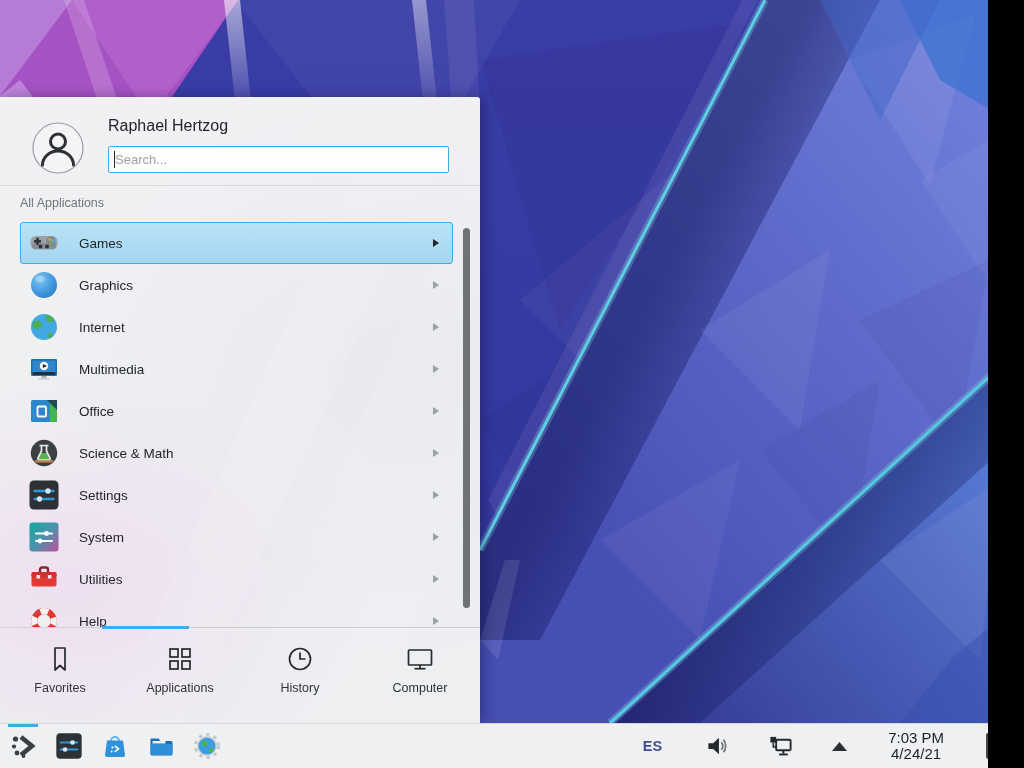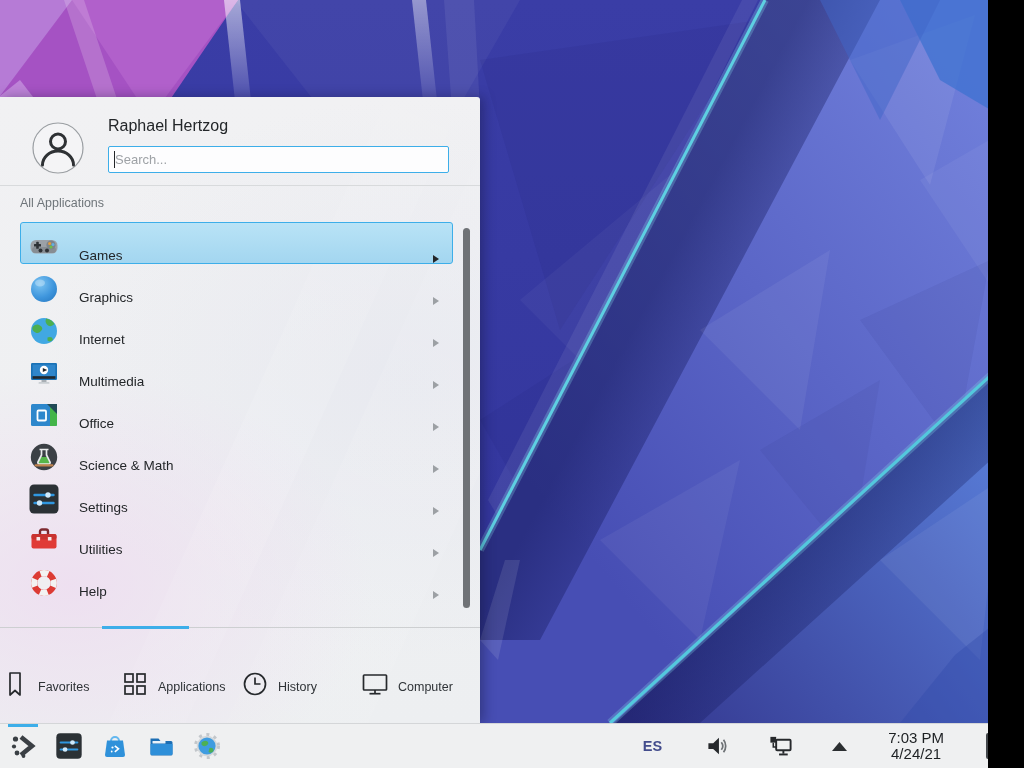--- a/index.html
+++ b/index.html
@@ -23,33 +23,33 @@
   .menu-header{position:absolute;top:0;left:0;right:0;height:88px;border-bottom:1px solid #d8dadc;}
   .avatar{position:absolute;left:32px;top:25px;width:52px;height:52px;}
   .user-name{position:absolute;left:108px;top:20px;font-size:16px;color:#232629;}
   .search{position:absolute;left:108px;top:49px;width:341px;height:27px;box-sizing:border-box;
           border:1px solid #3daee9;border-radius:2px;background:#fdfdfe;font-family:"Liberation Sans",sans-serif;
           font-size:13px;color:#232629;padding:0 6px;outline:none;}
   .search::placeholder{color:#9ea2a6;}
   .text-caret{position:absolute;left:114px;top:54px;width:1px;height:17px;background:#232629;}
   .section-label{position:absolute;top:99px;left:20px;font-size:12.5px;color:#6f757a;}
   .app-list{position:absolute;top:125px;left:20px;width:433px;height:406px;overflow:hidden;}
-  .app-row{height:42px;box-sizing:border-box;display:flex;align-items:flex-end;padding-left:7px;
+  .app-row{height:42px;box-sizing:border-box;display:flex;align-items:center;padding-left:7px;
            border:1px solid transparent;border-radius:3px;}
   .app-row.selected{background:linear-gradient(#b9e3f6,#a3d6f0);border-color:#3daee9;}
   .row-icon{width:32px;height:32px;flex:0 0 32px;}
   .row-icon svg{width:32px;height:32px;}
   .row-label{margin-left:19px;font-size:13.5px;color:#232629;}
   .row-arrow{margin-left:auto;margin-right:13px;width:0;height:0;
              border-left:6px solid #9ca0a4;border-top:4.5px solid transparent;border-bottom:4.5px solid transparent;}
   .app-row.selected .row-arrow{border-left-color:#232629;}
   .scroll-thumb{position:absolute;right:10px;top:131px;width:7px;height:380px;border-radius:3.5px;background:#6f7276;}
   .tabbar{position:absolute;left:0;right:0;bottom:0;height:95px;border-top:1px solid #cdcfd1;display:flex;}
   .tab-indicator{position:absolute;top:-2px;left:102px;width:87px;height:3px;background:#3daee9;}
-  .tab{flex:1;display:flex;flex-direction:row;align-items:center;padding-top:16px;gap:8px;}
+  .tab{flex:1;display:flex;flex-direction:column;align-items:center;padding-top:16px;}
   .tab svg{width:30px;height:30px;}
   .tab-label{margin-top:7px;font-size:12.5px;color:#2f3337;}
 
   
   .taskbar{position:absolute;left:0;bottom:0;width:1024px;height:45px;box-sizing:border-box;
            background:#eff0f1;border-top:1px solid #d4d6d8;display:flex;align-items:center;}
   .task-left{display:flex;align-items:center;gap:18px;padding-left:9px;}
   .task-btn{position:relative;width:28px;height:28px;}
   .task-btn svg{width:28px;height:28px;}
   .task-active-line{position:absolute;top:-8px;left:-1px;width:30px;height:3px;background:#3daee9;}
@@ -257,20 +257,40 @@
             <line x1="6.5" y1="12" x2="25.5" y2="12" stroke="#2f97e0" stroke-width="2.4" stroke-linecap="round"></line>
             <circle cx="20" cy="12" r="2.7" fill="#cfe9fa"></circle>
             <line x1="6.5" y1="20" x2="25.5" y2="20" stroke="#2f97e0" stroke-width="2.4" stroke-linecap="round"></line>
             <circle cx="11.5" cy="20" r="2.7" fill="#cfe9fa"></circle>
           </svg>
         </span>
         <span class="row-label">Settings</span>
         <span class="row-arrow"></span>
       </div>
 
+      <div class="app-row">
+        <span class="row-icon">
+          <svg viewBox="0 0 32 32">
+            <defs>
+                <linearGradient id="sysg" x1="0" y1="0" x2="1" y2="1">
+              <stop offset="0" stop-color="#13a89e"></stop>
+                  <stop offset=".5" stop-color="#4b93ad"></stop>
+                  <stop offset="1" stop-color="#c04f9e"></stop>
+            </linearGradient>
+              </defs>
+            <rect x="1.5" y="1.5" width="29" height="29" rx="3" fill="url(#sysg)"></rect>
+            <line x1="8" y1="12.5" x2="24" y2="12.5" stroke="#ffffff" stroke-width="2" stroke-linecap="round"></line>
+            <circle cx="18.5" cy="12.5" r="2.4" fill="#ffffff"></circle>
+            <line x1="8" y1="20" x2="24" y2="20" stroke="#ffffff" stroke-width="2" stroke-linecap="round"></line>
+            <circle cx="12" cy="20" r="2.4" fill="#ffffff"></circle>
+          </svg>
+        </span>
+        <span class="row-label">System</span>
+        <span class="row-arrow"></span>
+      </div>
 
       <div class="app-row">
         <span class="row-icon">
           <svg viewBox="0 0 32 32">
             <path d="M12,9 v-2.5 a2,2 0 0 1 2,-2 h4 a2,2 0 0 1 2,2 V9" fill="none" stroke="#7e2a2f" stroke-width="2.4"></path>
             <rect x="3.5" y="9" width="25" height="14.5" rx="2" fill="#e03b36"></rect>
             <rect x="3.5" y="9" width="25" height="5.5" rx="2" fill="#c93330"></rect>
             <rect x="8.5" y="12" width="3.6" height="3.6" rx=".6" fill="#f7e9e9"></rect>
             <rect x="19.9" y="12" width="3.6" height="3.6" rx=".6" fill="#f7e9e9"></rect>
           </svg>

